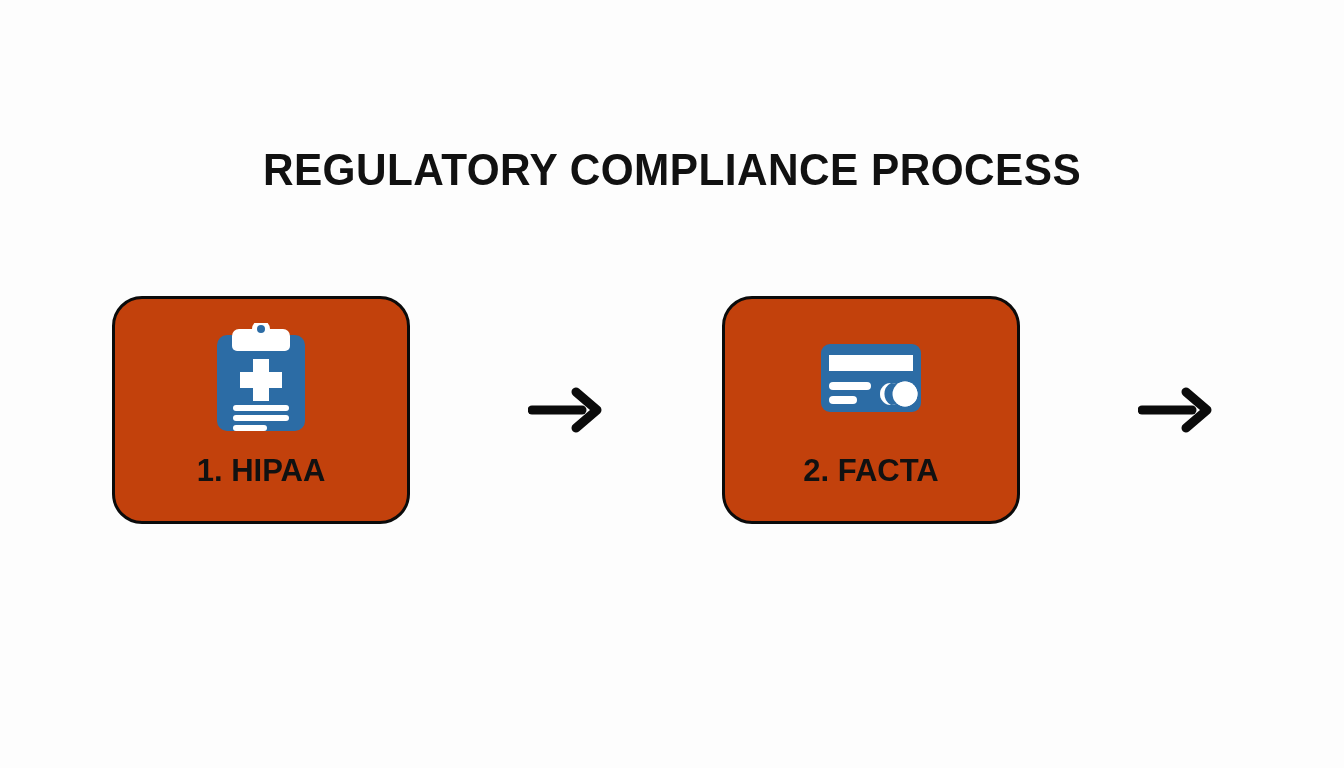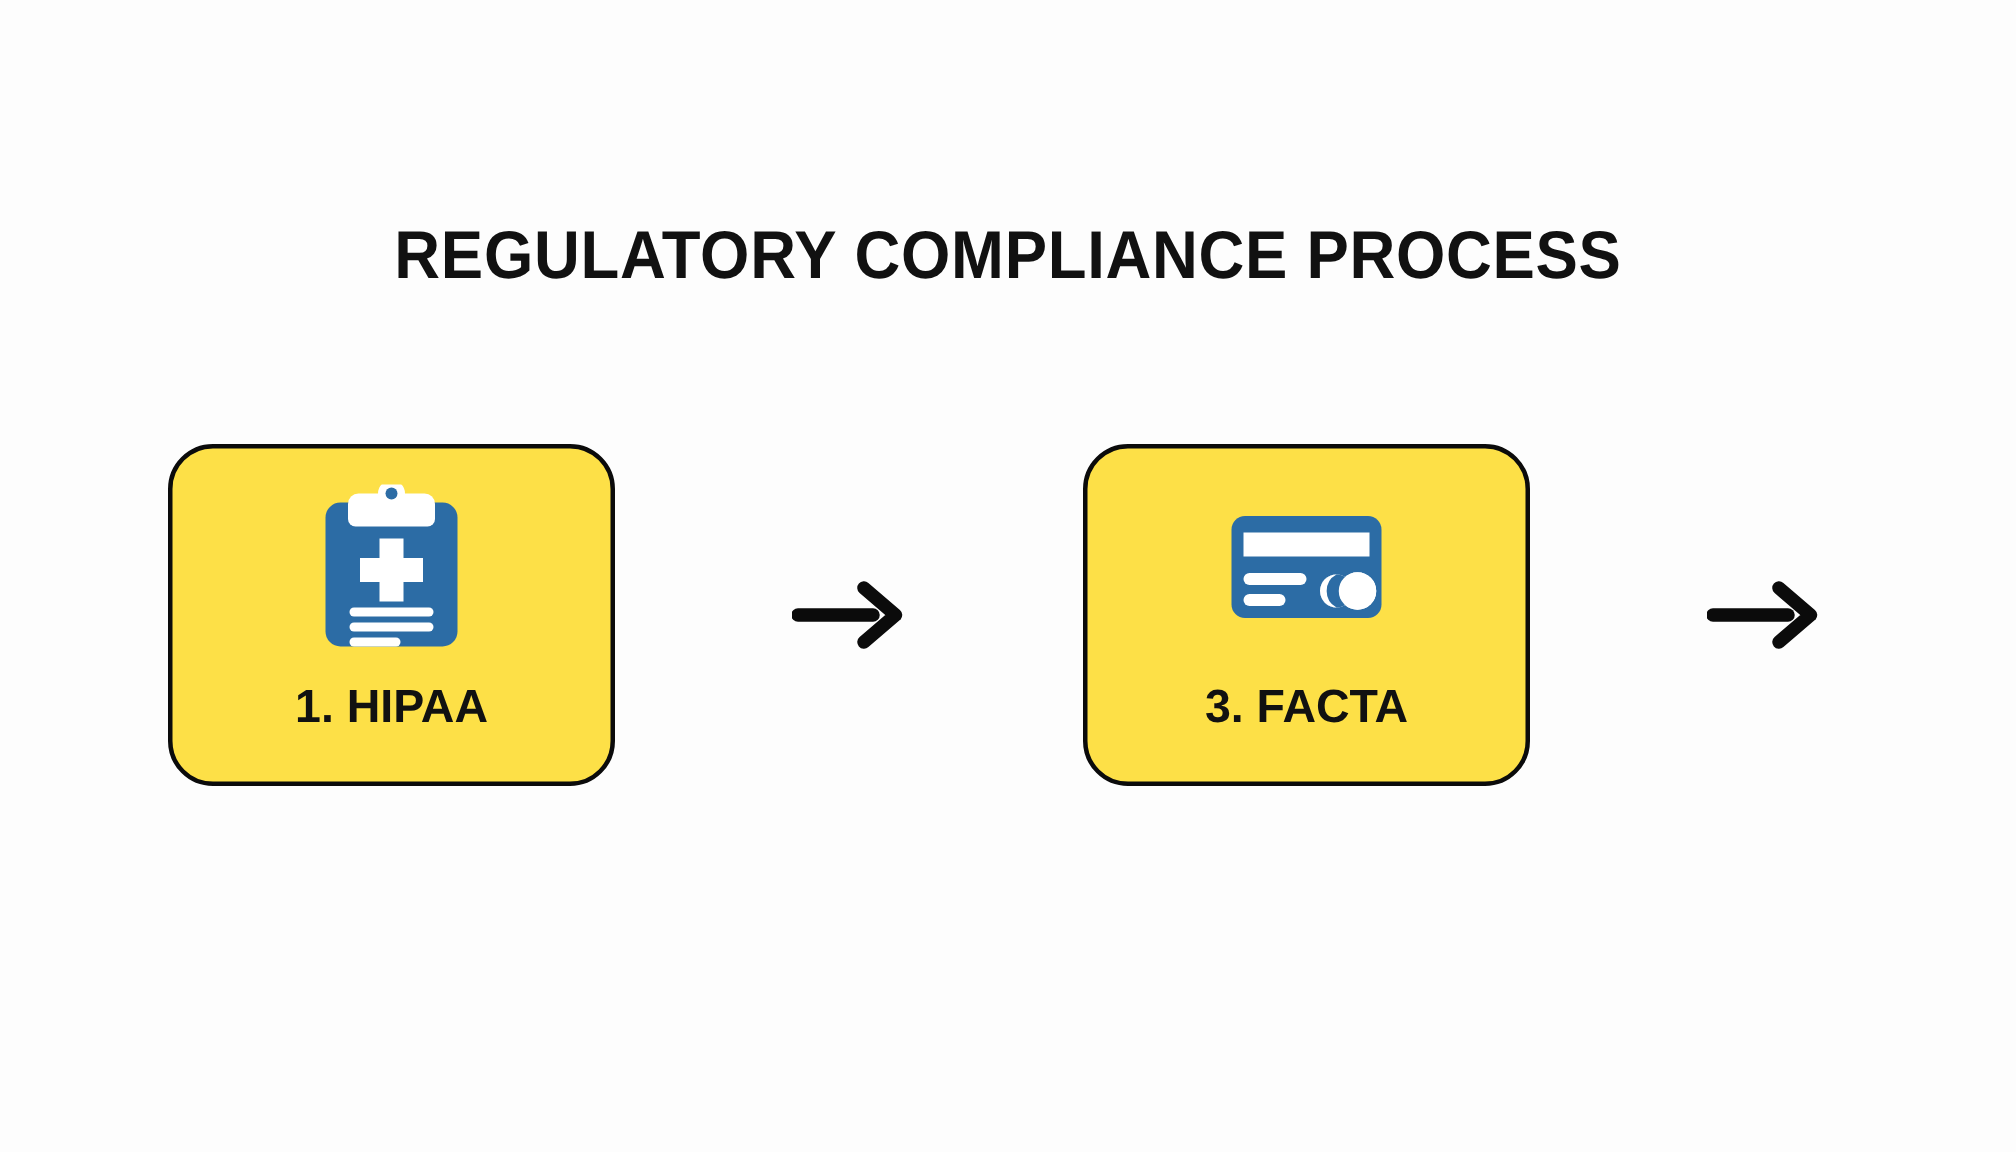--- a/index.html
+++ b/index.html
@@ -50,21 +50,21 @@
     align-items: center;
     justify-content: space-between;
   }
 
   .step-card {
     width: 298px;
     height: 228px;
     box-sizing: border-box;
     border: 3.5px solid #0b0b0b;
     border-radius: 30px;
-    background: #fde047;
+    background: #c2410c;
     display: flex;
     flex-direction: column;
     align-items: center;
     justify-content: flex-start;
     position: relative;
   }
 
   .card-icon {
     margin-top: 24px;
     height: 112px;
@@ -152,21 +152,21 @@
           <rect x="14" y="48" width="42" height="8" rx="4" fill="#ffffff"></rect>
           <rect x="14" y="62" width="28" height="8" rx="4" fill="#ffffff"></rect>
 
           <circle cx="76" cy="60" r="11" fill="#ffffff"></circle>
           <circle cx="90" cy="60" r="12.5" fill="#ffffff"></circle>
           <circle cx="76" cy="60" r="11" fill="#2c6ca5"></circle>
           <circle cx="90" cy="60" r="12.5" fill="#ffffff"></circle>
           <path d="M76 49 a11 11 0 0 0 0 22 a12.5 12.5 0 0 1 0 -22 z" fill="#ffffff"></path>
         </svg>
       </div>
-      <div class="card-label">3. FACTA</div>
+      <div class="card-label">2. FACTA</div>
     </div>
 
     <div class="connector">
       <svg width="76" height="48" viewBox="0 0 76 48" aria-hidden="true">
         <line x1="4" y1="24" x2="54" y2="24" stroke="#0b0b0b" stroke-width="9" stroke-linecap="round"></line>
         <polyline points="48,6 69,24 48,42" fill="none" stroke="#0b0b0b" stroke-width="9" stroke-linecap="round" stroke-linejoin="round"></polyline>
       </svg>
     </div>
 
 

